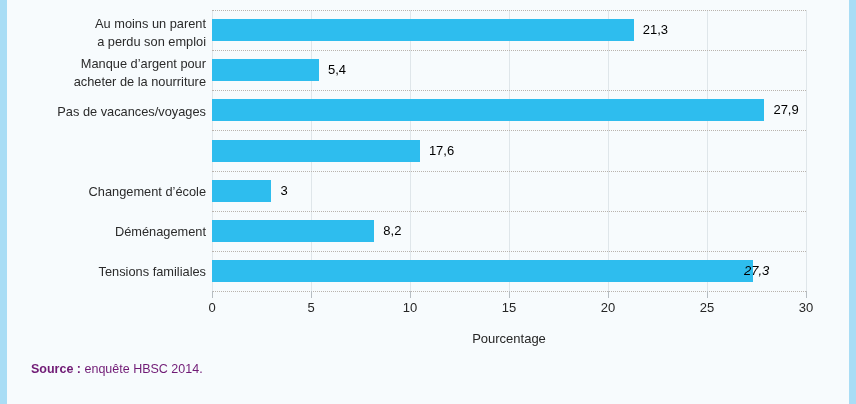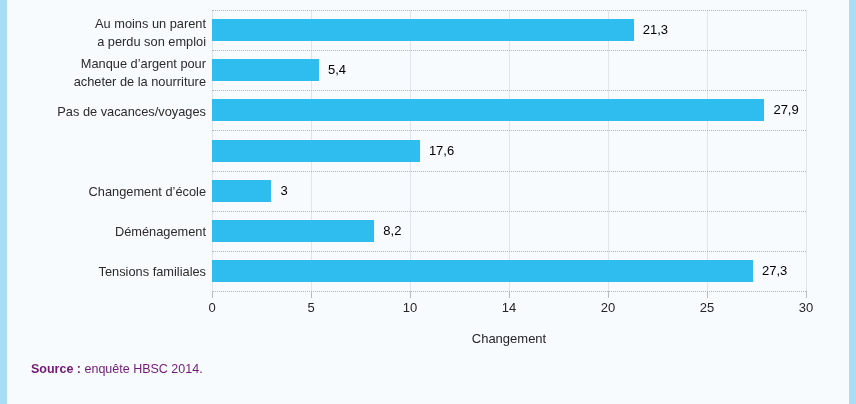--- a/index.html
+++ b/index.html
@@ -176,39 +176,39 @@
       <div class="bar-value" style="top: 49px; left: 115.92px;">5,4</div>
       <div class="bar" title="27,9" style="top: 89px; width: 552.42px; background: rgb(46, 189, 238);"></div>
       <div class="bar-value" style="top: 89px; left: 561.42px;">27,9</div>
       <div class="bar" title="10,5" style="top: 130px; width: 207.9px; background: rgb(46, 189, 238);"></div>
       <div class="bar-value" style="top: 130px; left: 216.9px;">17,6</div>
       <div class="bar" title="3" style="top: 170px; width: 59.4px; background: rgb(46, 189, 238);"></div>
       <div class="bar-value" style="top: 170px; left: 68.4px;">3</div>
       <div class="bar" title="8,2" style="top: 210px; width: 162.36px; background: rgb(46, 189, 238);"></div>
       <div class="bar-value" style="top: 210px; left: 171.36px;">8,2</div>
       <div class="bar" title="27,3" style="top: 250px; width: 540.54px; background: rgb(46, 189, 238);"></div>
-      <div class="bar-value" style="top: 250px; left: 550px;">27,3</div>
+      <div class="bar-value" style="top: 250px; left: 532px; font-style: italic;">27,3</div>
     </div>
 
   <div id="x-axis">
       <div class="x-tick" style="left: 0px;"></div>
       <div class="x-tick-label" style="left: 0px;">0</div>
       <div class="x-tick" style="left: 99px;"></div>
       <div class="x-tick-label" style="left: 99px;">5</div>
       <div class="x-tick" style="left: 198px;"></div>
       <div class="x-tick-label" style="left: 198px;">10</div>
       <div class="x-tick" style="left: 297px;"></div>
-      <div class="x-tick-label" style="left: 297px;">14</div>
+      <div class="x-tick-label" style="left: 297px;">15</div>
       <div class="x-tick" style="left: 396px;"></div>
       <div class="x-tick-label" style="left: 396px;">20</div>
       <div class="x-tick" style="left: 495px;"></div>
       <div class="x-tick-label" style="left: 495px;">25</div>
       <div class="x-tick" style="left: 594px;"></div>
       <div class="x-tick-label" style="left: 594px;">30</div>
     </div>
 
-  <div id="x-axis-title">Changement</div>
+  <div id="x-axis-title">Pourcentage</div>
 
   <div id="source-note">
     <span class="source-label">Source :</span><span> enquête HBSC 2014.</span>
   </div>
 
 </div>
 
 </body></html>

